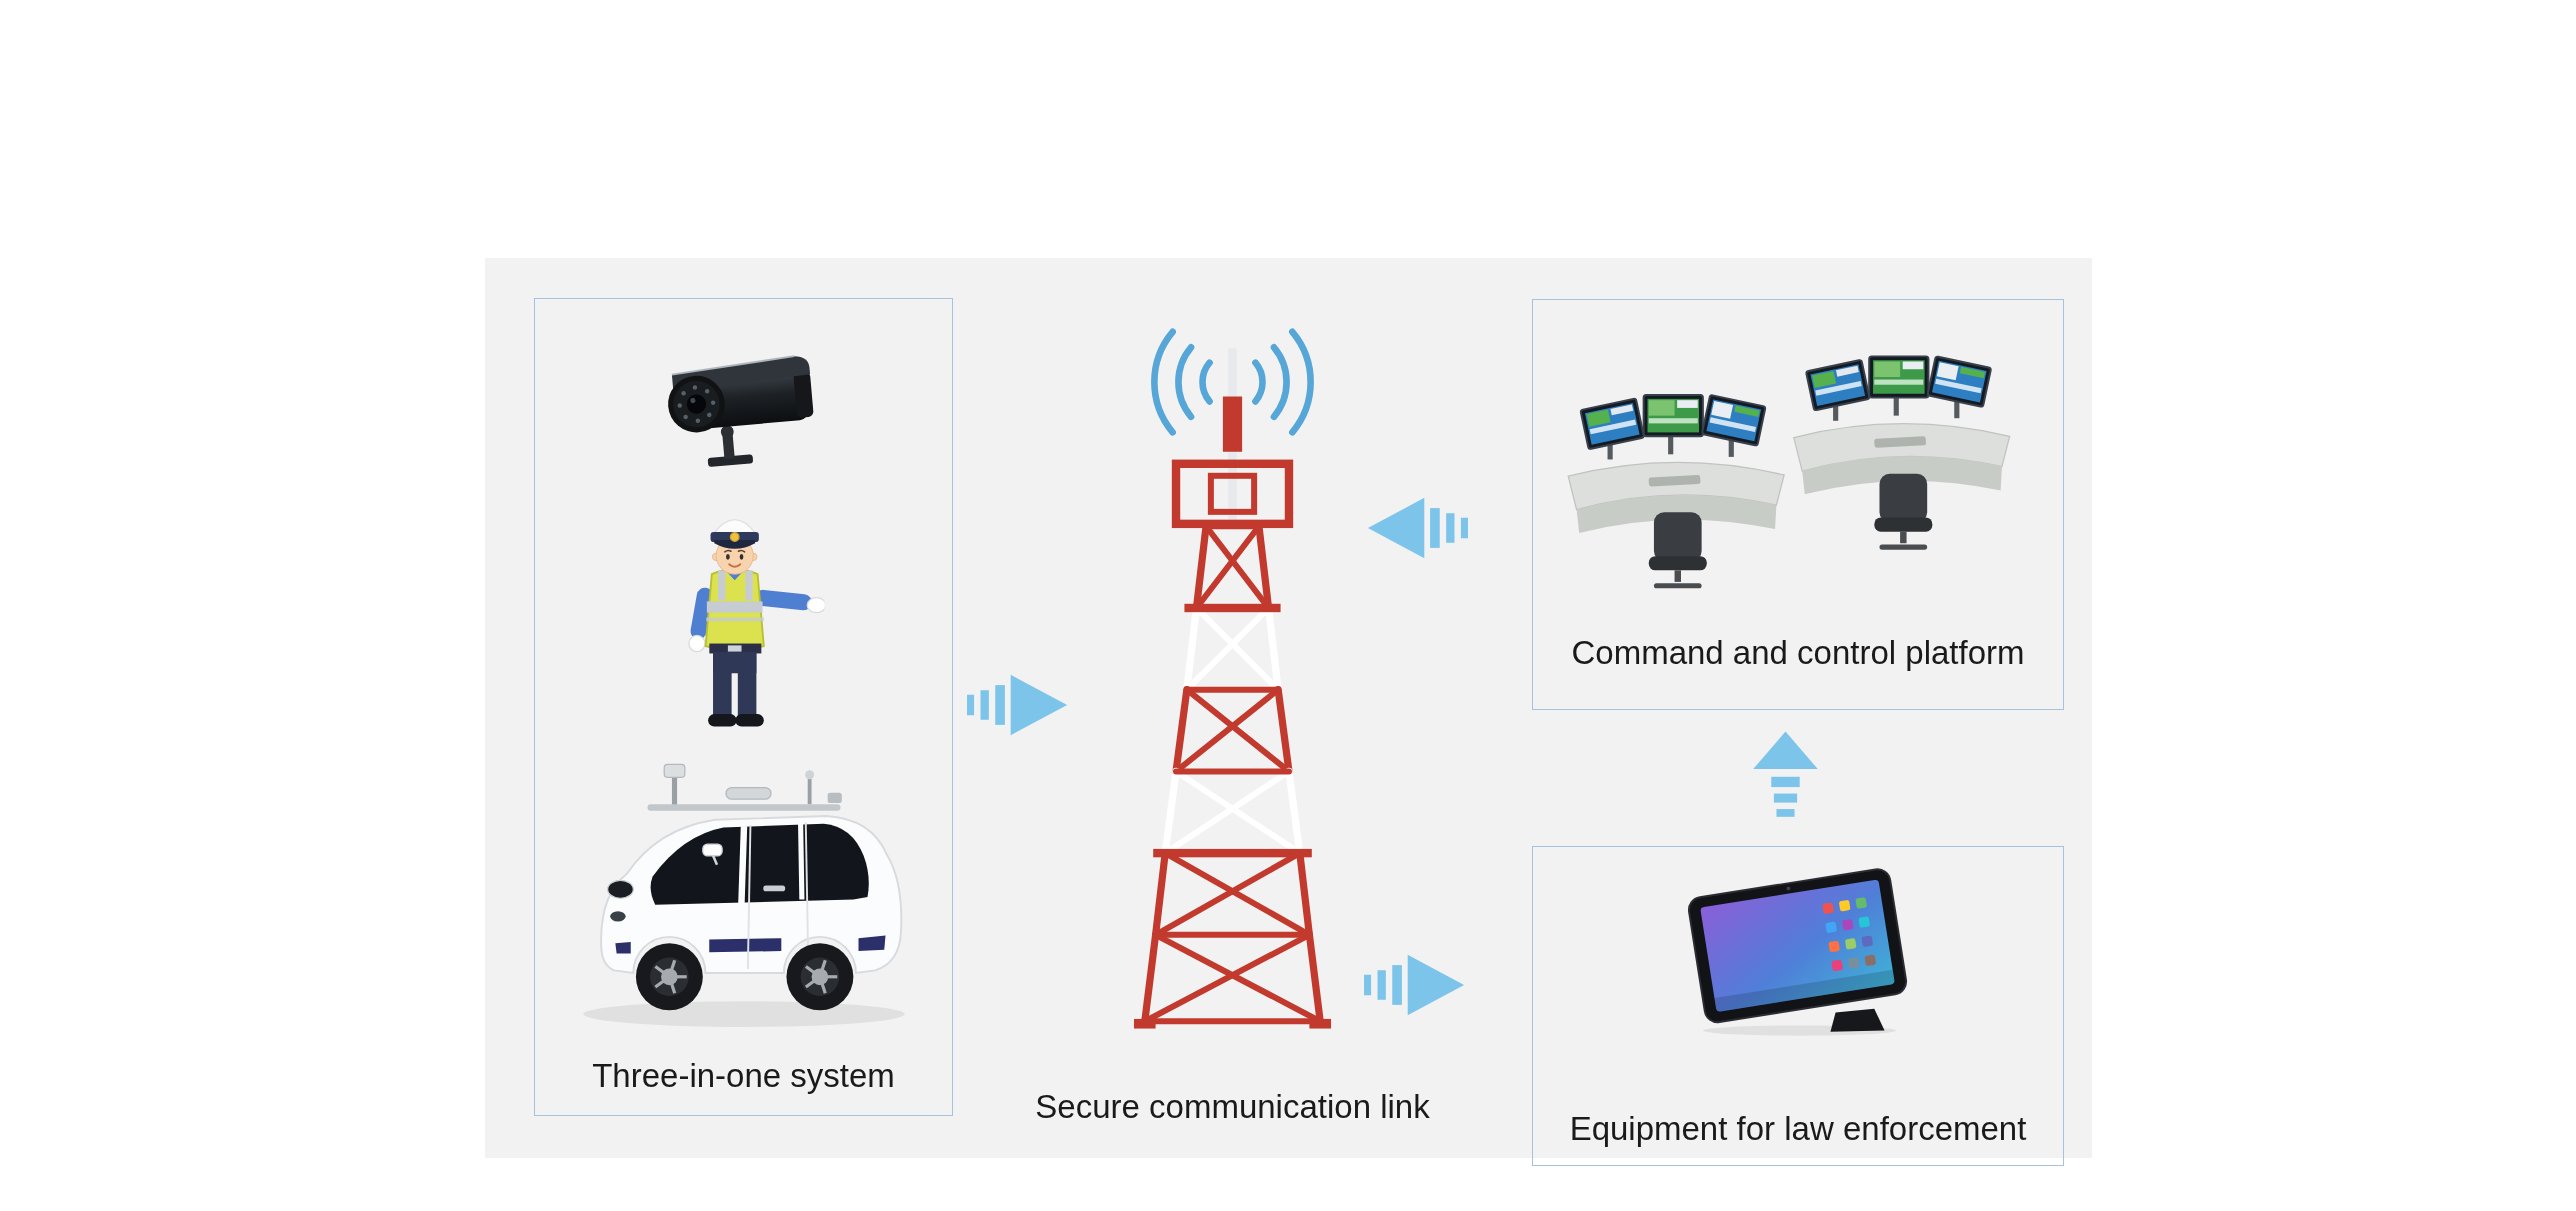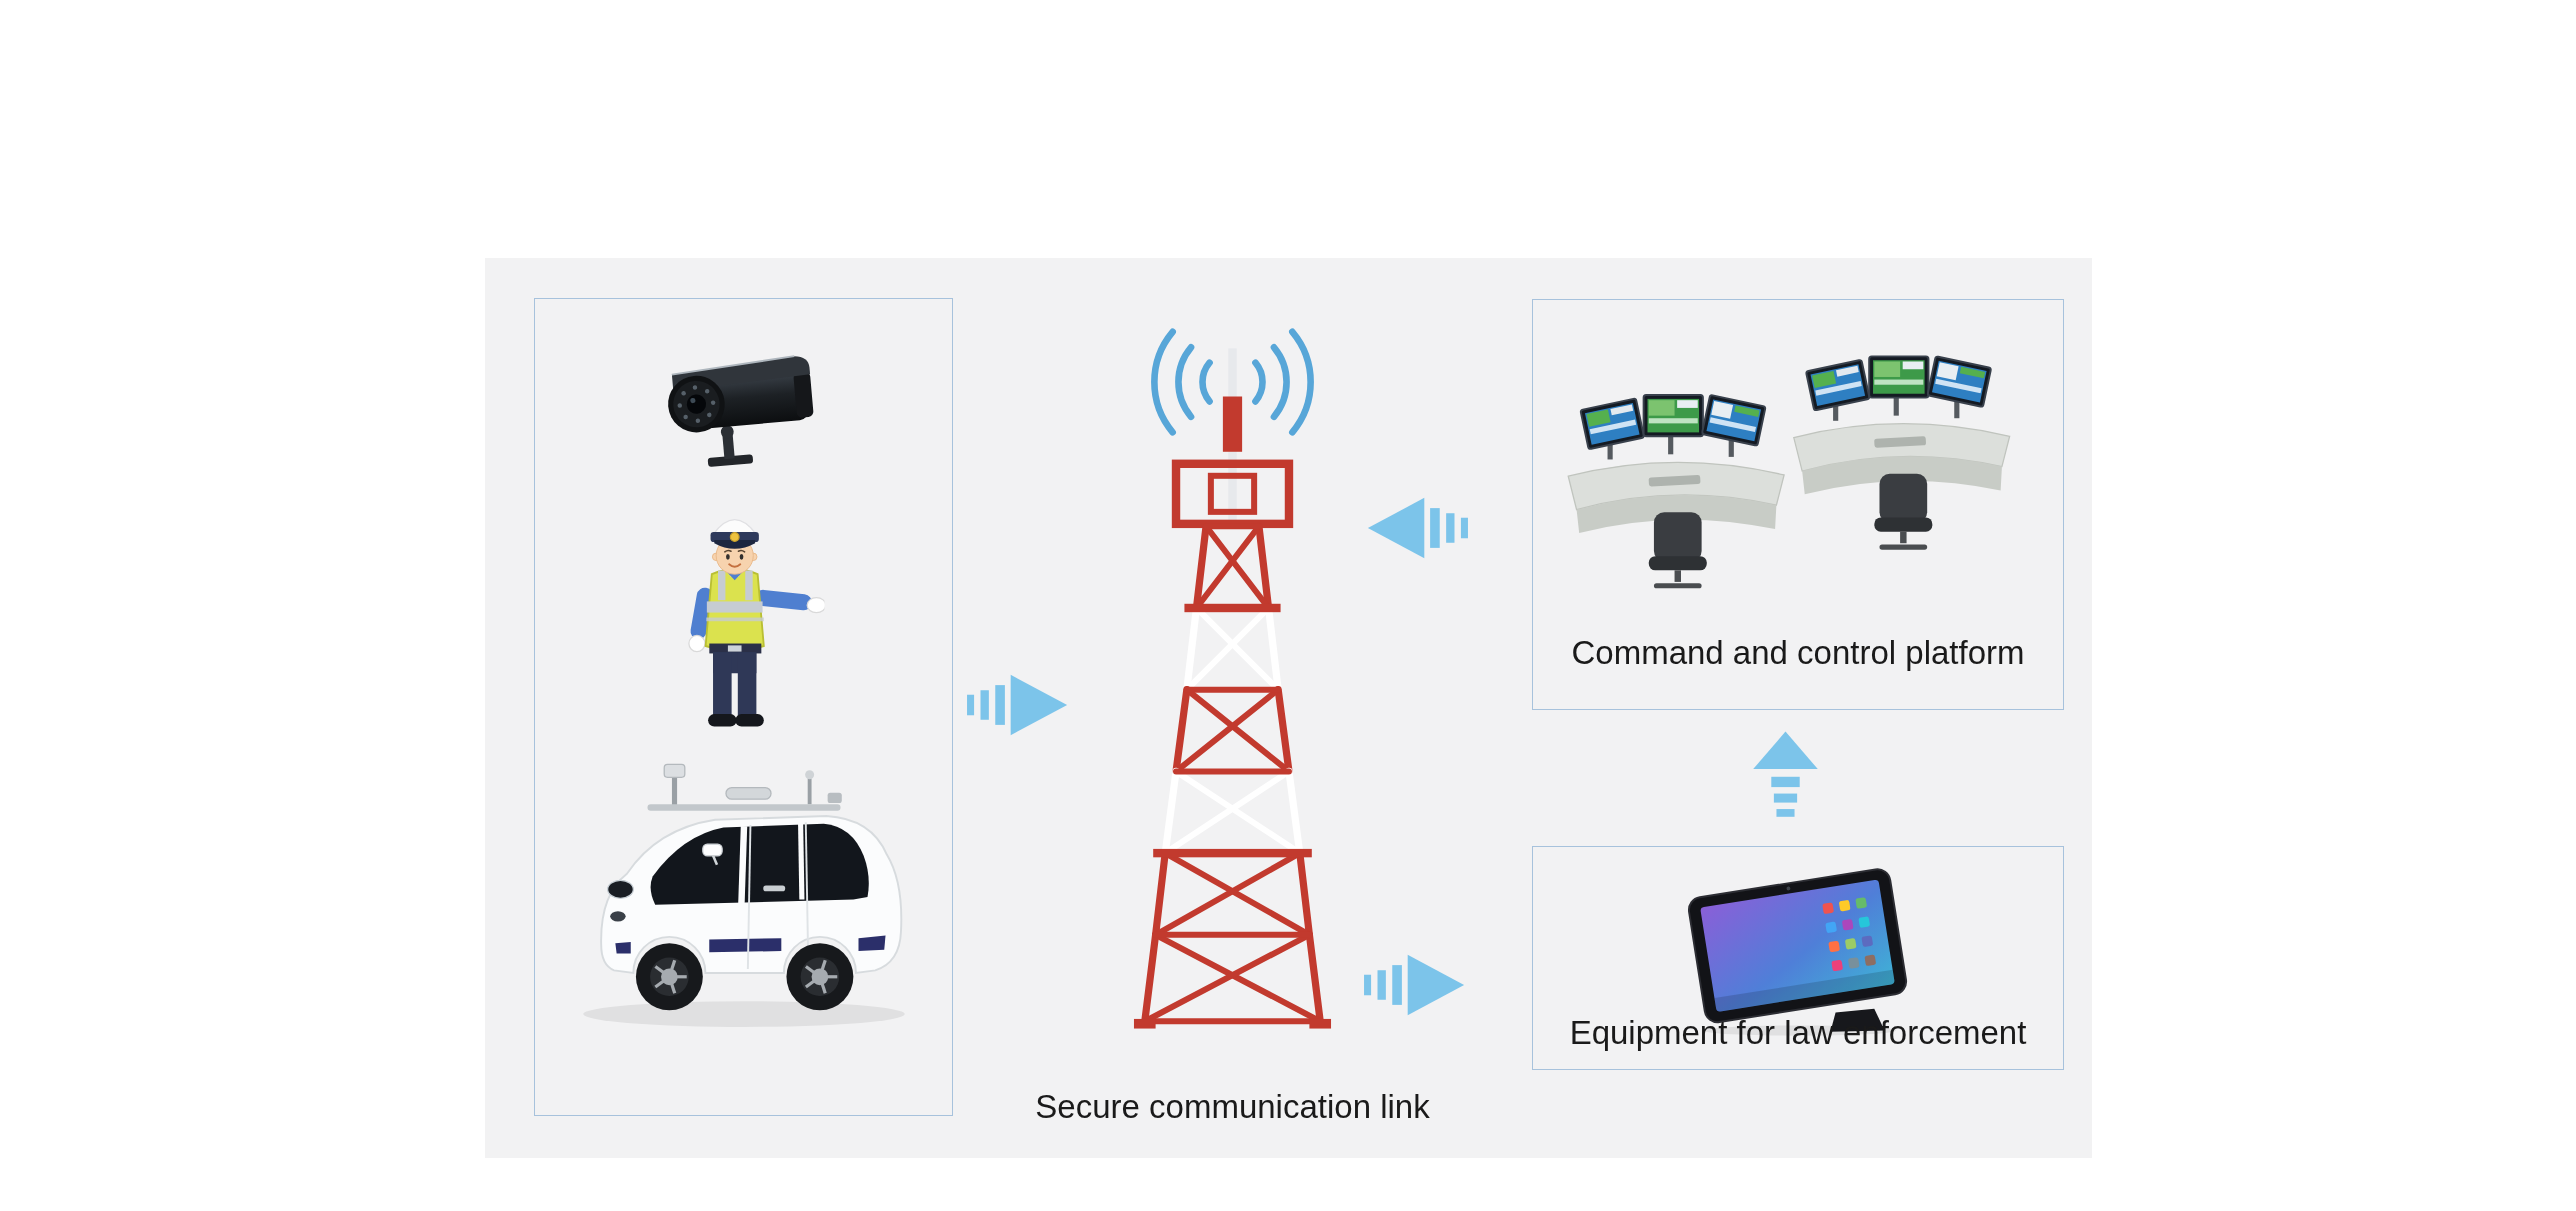--- a/index.html
+++ b/index.html
@@ -8,21 +8,21 @@
     width:2576px; height:1212px; position:relative; overflow:hidden;
     font-family:"Liberation Sans","DejaVu Sans",sans-serif;
   }
   .panel {
     position:absolute; left:485px; top:258px; width:1607px; height:900px;
     background:#f2f2f3;
   }
   .box { position:absolute; border:1.3px solid #a7c2dc;margin-left:12px; }
   .box-left      { left:37px;   top:40px;  width:419px; height:818px; }
   .box-command   { left:1035px; top:41px;  width:532px; height:411px; }
-  .box-equipment { left:1035px; top:588px; width:532px; height:224px; }
+  .box-equipment { left:1035px; top:588px; width:532px; height:320px; }
   .label {
     position:absolute; left:0; right:0; text-align:center;
     font-size:33px; line-height:1.2; color:#1a1a1a; white-space:nowrap;
   }
   .label-three     { bottom:19.3px; }
   .label-command   { bottom:36px; }
   .label-equipment { bottom:16.7px; }
   .label-tower     { left:490px; top:829px; width:515px; }
   .icon { position:absolute; display:block; }
   .ic-camera  { left:50%; transform:translateX(-50%); top:36px; }
@@ -156,20 +156,21 @@
       <circle cx="418" cy="352" r="52" fill="#17191c"></circle>
       <circle cx="418" cy="352" r="30" fill="#2a2d31"></circle>
       <line x1="418" y1="352" x2="445" y2="352" stroke="#a6abb0" stroke-width="5"></line>
       <line x1="418" y1="352" x2="426.3" y2="377.7" stroke="#a6abb0" stroke-width="5"></line>
       <line x1="418" y1="352" x2="396.2" y2="367.9" stroke="#a6abb0" stroke-width="5"></line>
       <line x1="418" y1="352" x2="396.2" y2="336.1" stroke="#a6abb0" stroke-width="5"></line>
       <line x1="418" y1="352" x2="426.3" y2="326.3" stroke="#a6abb0" stroke-width="5"></line>
       <circle cx="418" cy="352" r="13" fill="#a6abb0"></circle>
     </svg>
 
+    <div class="label label-three">Three-in-one system</div>
   </div>
 
   <svg class="icon ic-tower" width="361" height="745" viewBox="0 0 300 620" xmlns="http://www.w3.org/2000/svg">
 
     <g stroke="#57a6d8" stroke-width="5.5" fill="none" stroke-linecap="round">
       <path d="M130.9 66.1 A25 25 0 0 1 130.9 33.9"></path>
       <path d="M115.5 78.9 A45 45 0 0 1 115.5 21.1"></path>
       <path d="M100.2 91.8 A65 65 0 0 1 100.2 8.2"></path>
       <path d="M169.1 66.1 A25 25 0 0 0 169.1 33.9"></path>
       <path d="M184.5 78.9 A45 45 0 0 0 184.5 21.1"></path>

